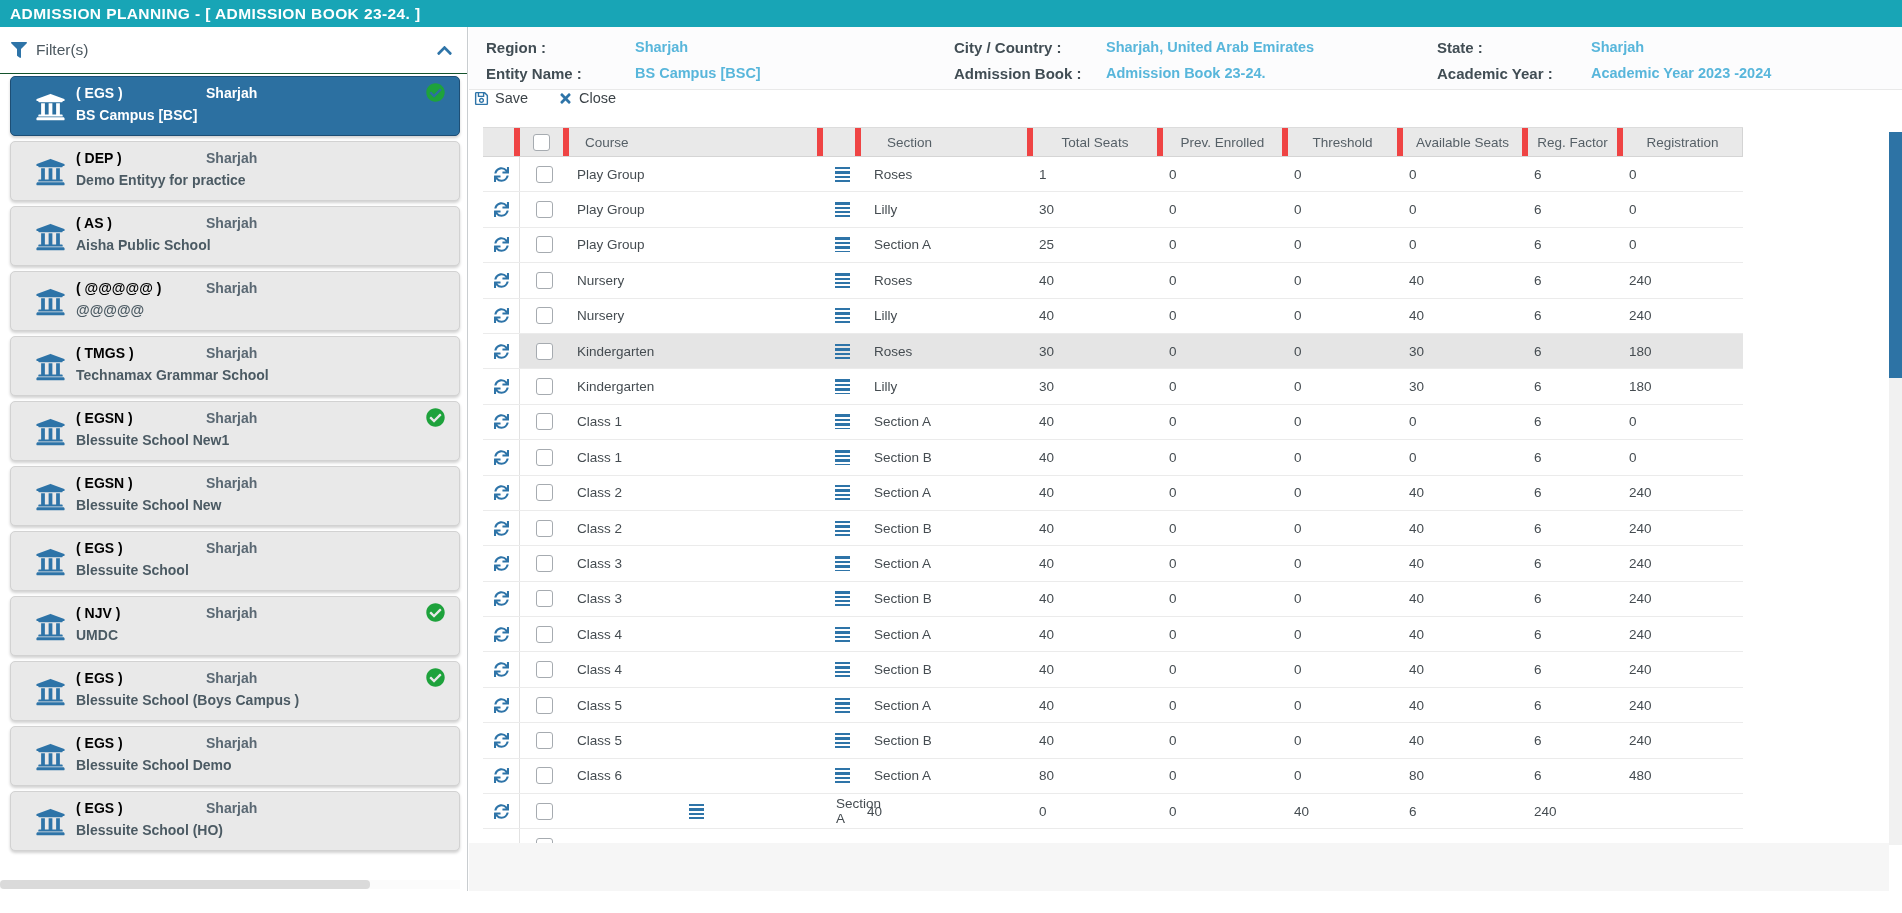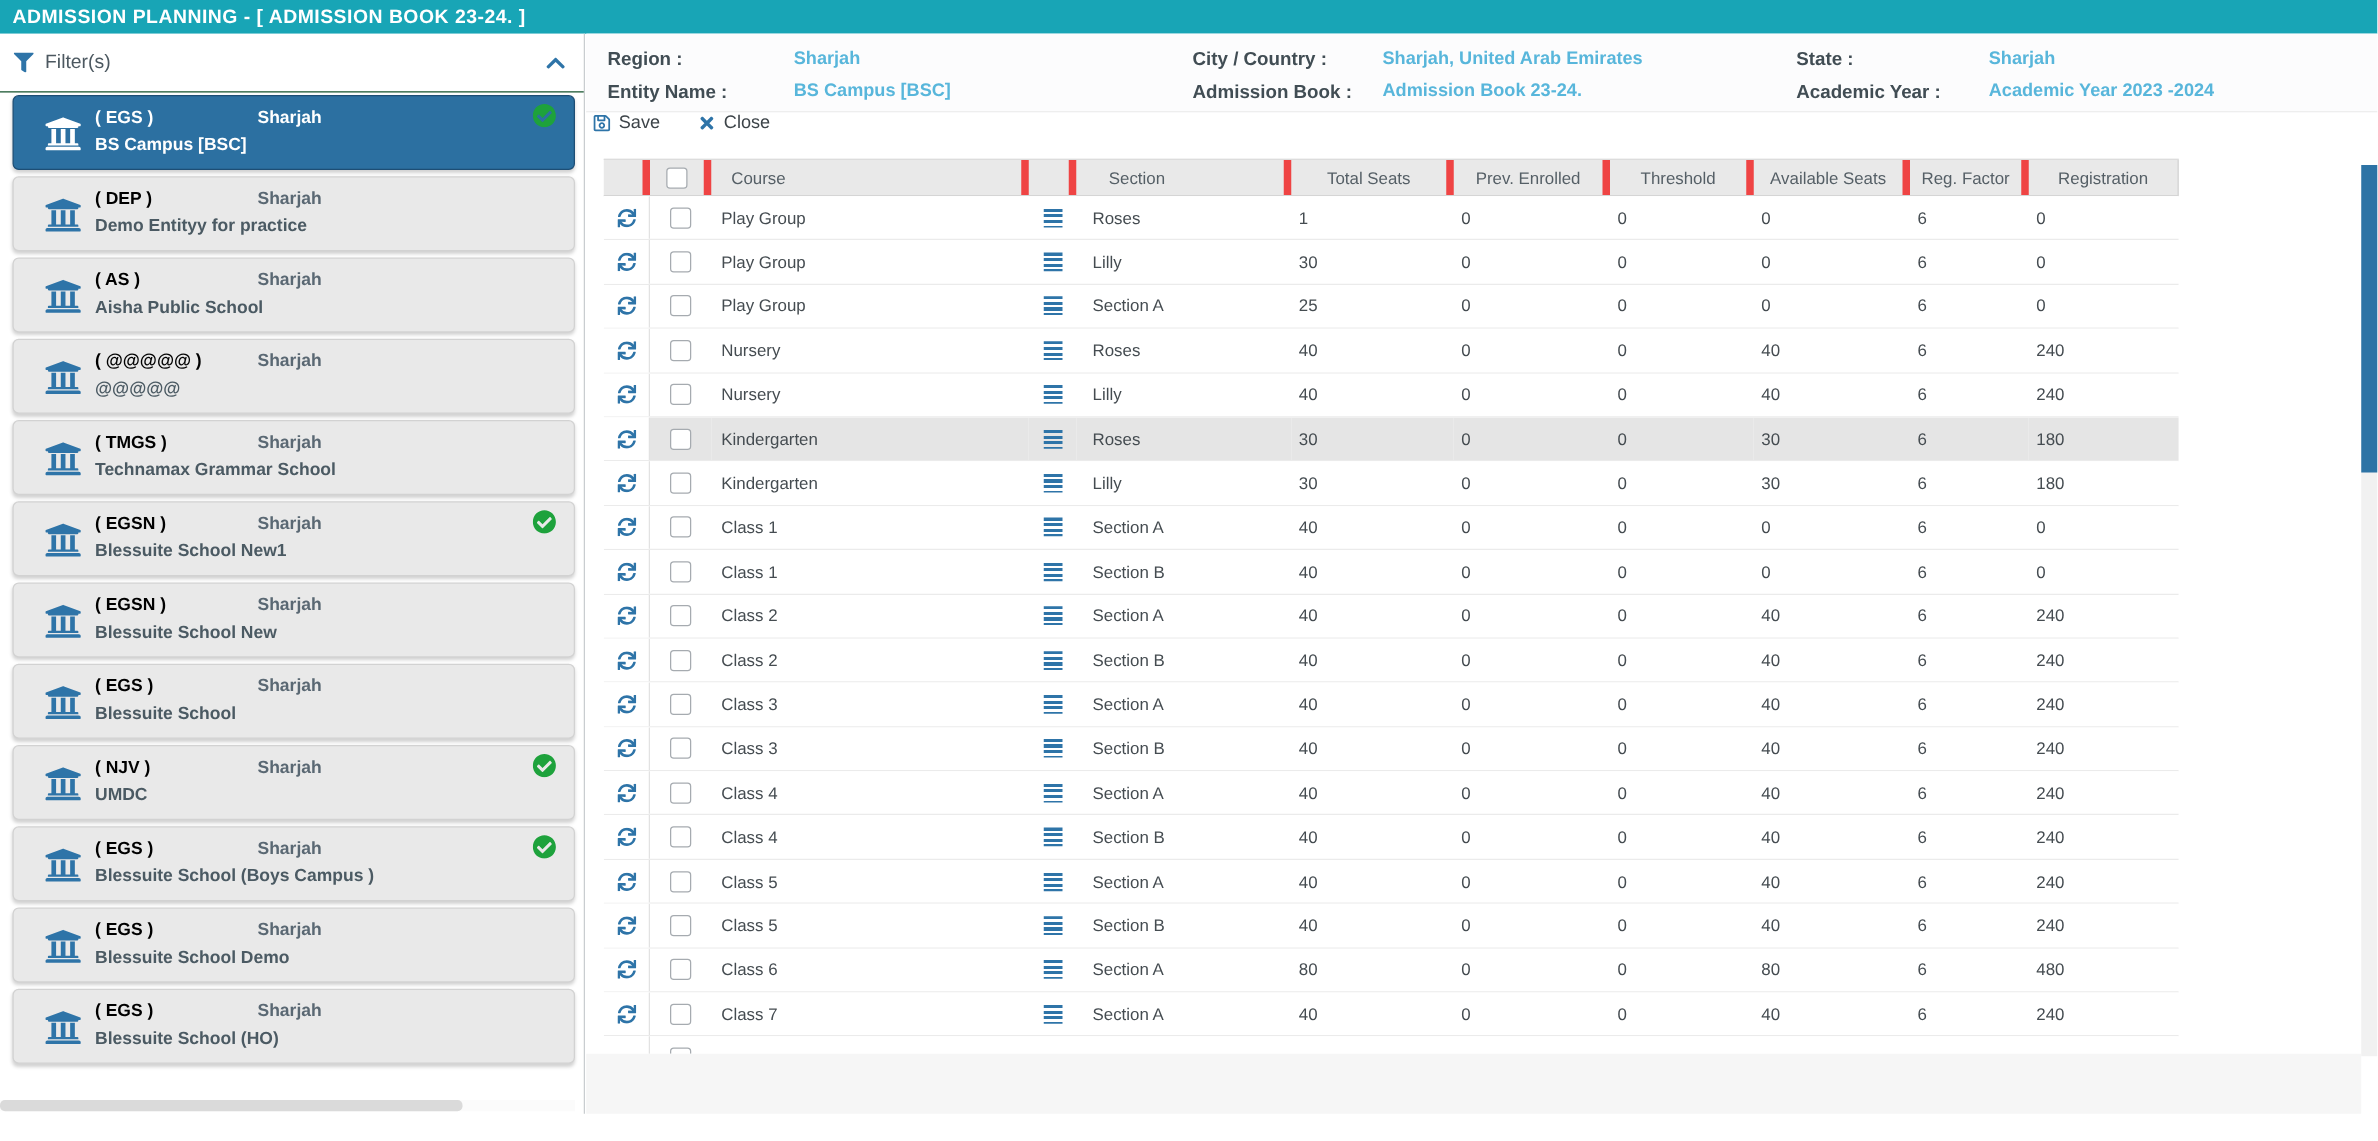--- a/index.html
+++ b/index.html
@@ -739,21 +739,20 @@
     <div class="cell c-refresh">
             <span class="refresh-icon">
               <svg viewBox="0 0 512 512">
                 <path d="M440.65 12.57l4 82.77A247.16 247.16 0 0 0 255.83 8C134.73 8 33.91 94.92 12.29 209.82A12 12 0 0 0 24.09 224h49.05a12 12 0 0 0 11.67-9.26 175.91 175.91 0 0 1 317-56.94l-101.46-4.86a12 12 0 0 0-12.57 12v47.41a12 12 0 0 0 12 12H500a12 12 0 0 0 12-12V12a12 12 0 0 0-12-12h-47.37a12 12 0 0 0-11.98 12.57zM255.83 432a175.61 175.61 0 0 1-146-77.8l101.8 4.87a12 12 0 0 0 12.57-12v-47.4a12 12 0 0 0-12-12H12a12 12 0 0 0-12 12V500a12 12 0 0 0 12 12h47.35a12 12 0 0 0 12-12.6l-4.15-82.57A247.17 247.17 0 0 0 255.83 504c121.11 0 221.93-86.92 243.55-201.82a12 12 0 0 0-11.8-14.18h-49.05a12 12 0 0 0-11.67 9.26A175.86 175.86 0 0 1 255.83 432z"></path>
               </svg>
             </span>
           </div>
     <div class="cell c-check">
             <span class="checkbox"></span>
           </div>
-    <div class="cell c-course">Class 7</div>
     <div class="cell c-menu">
             <span class="menu-bars"></span>
           </div>
     <div class="cell c-section">Section A</div>
     <div class="cell num c-total_seats">40</div>
     <div class="cell num c-prev_enrolled">0</div>
     <div class="cell num c-threshold">0</div>
     <div class="cell num c-available_seats">40</div>
     <div class="cell num c-reg_factor">6</div>
     <div class="cell num c-registration">240</div>

